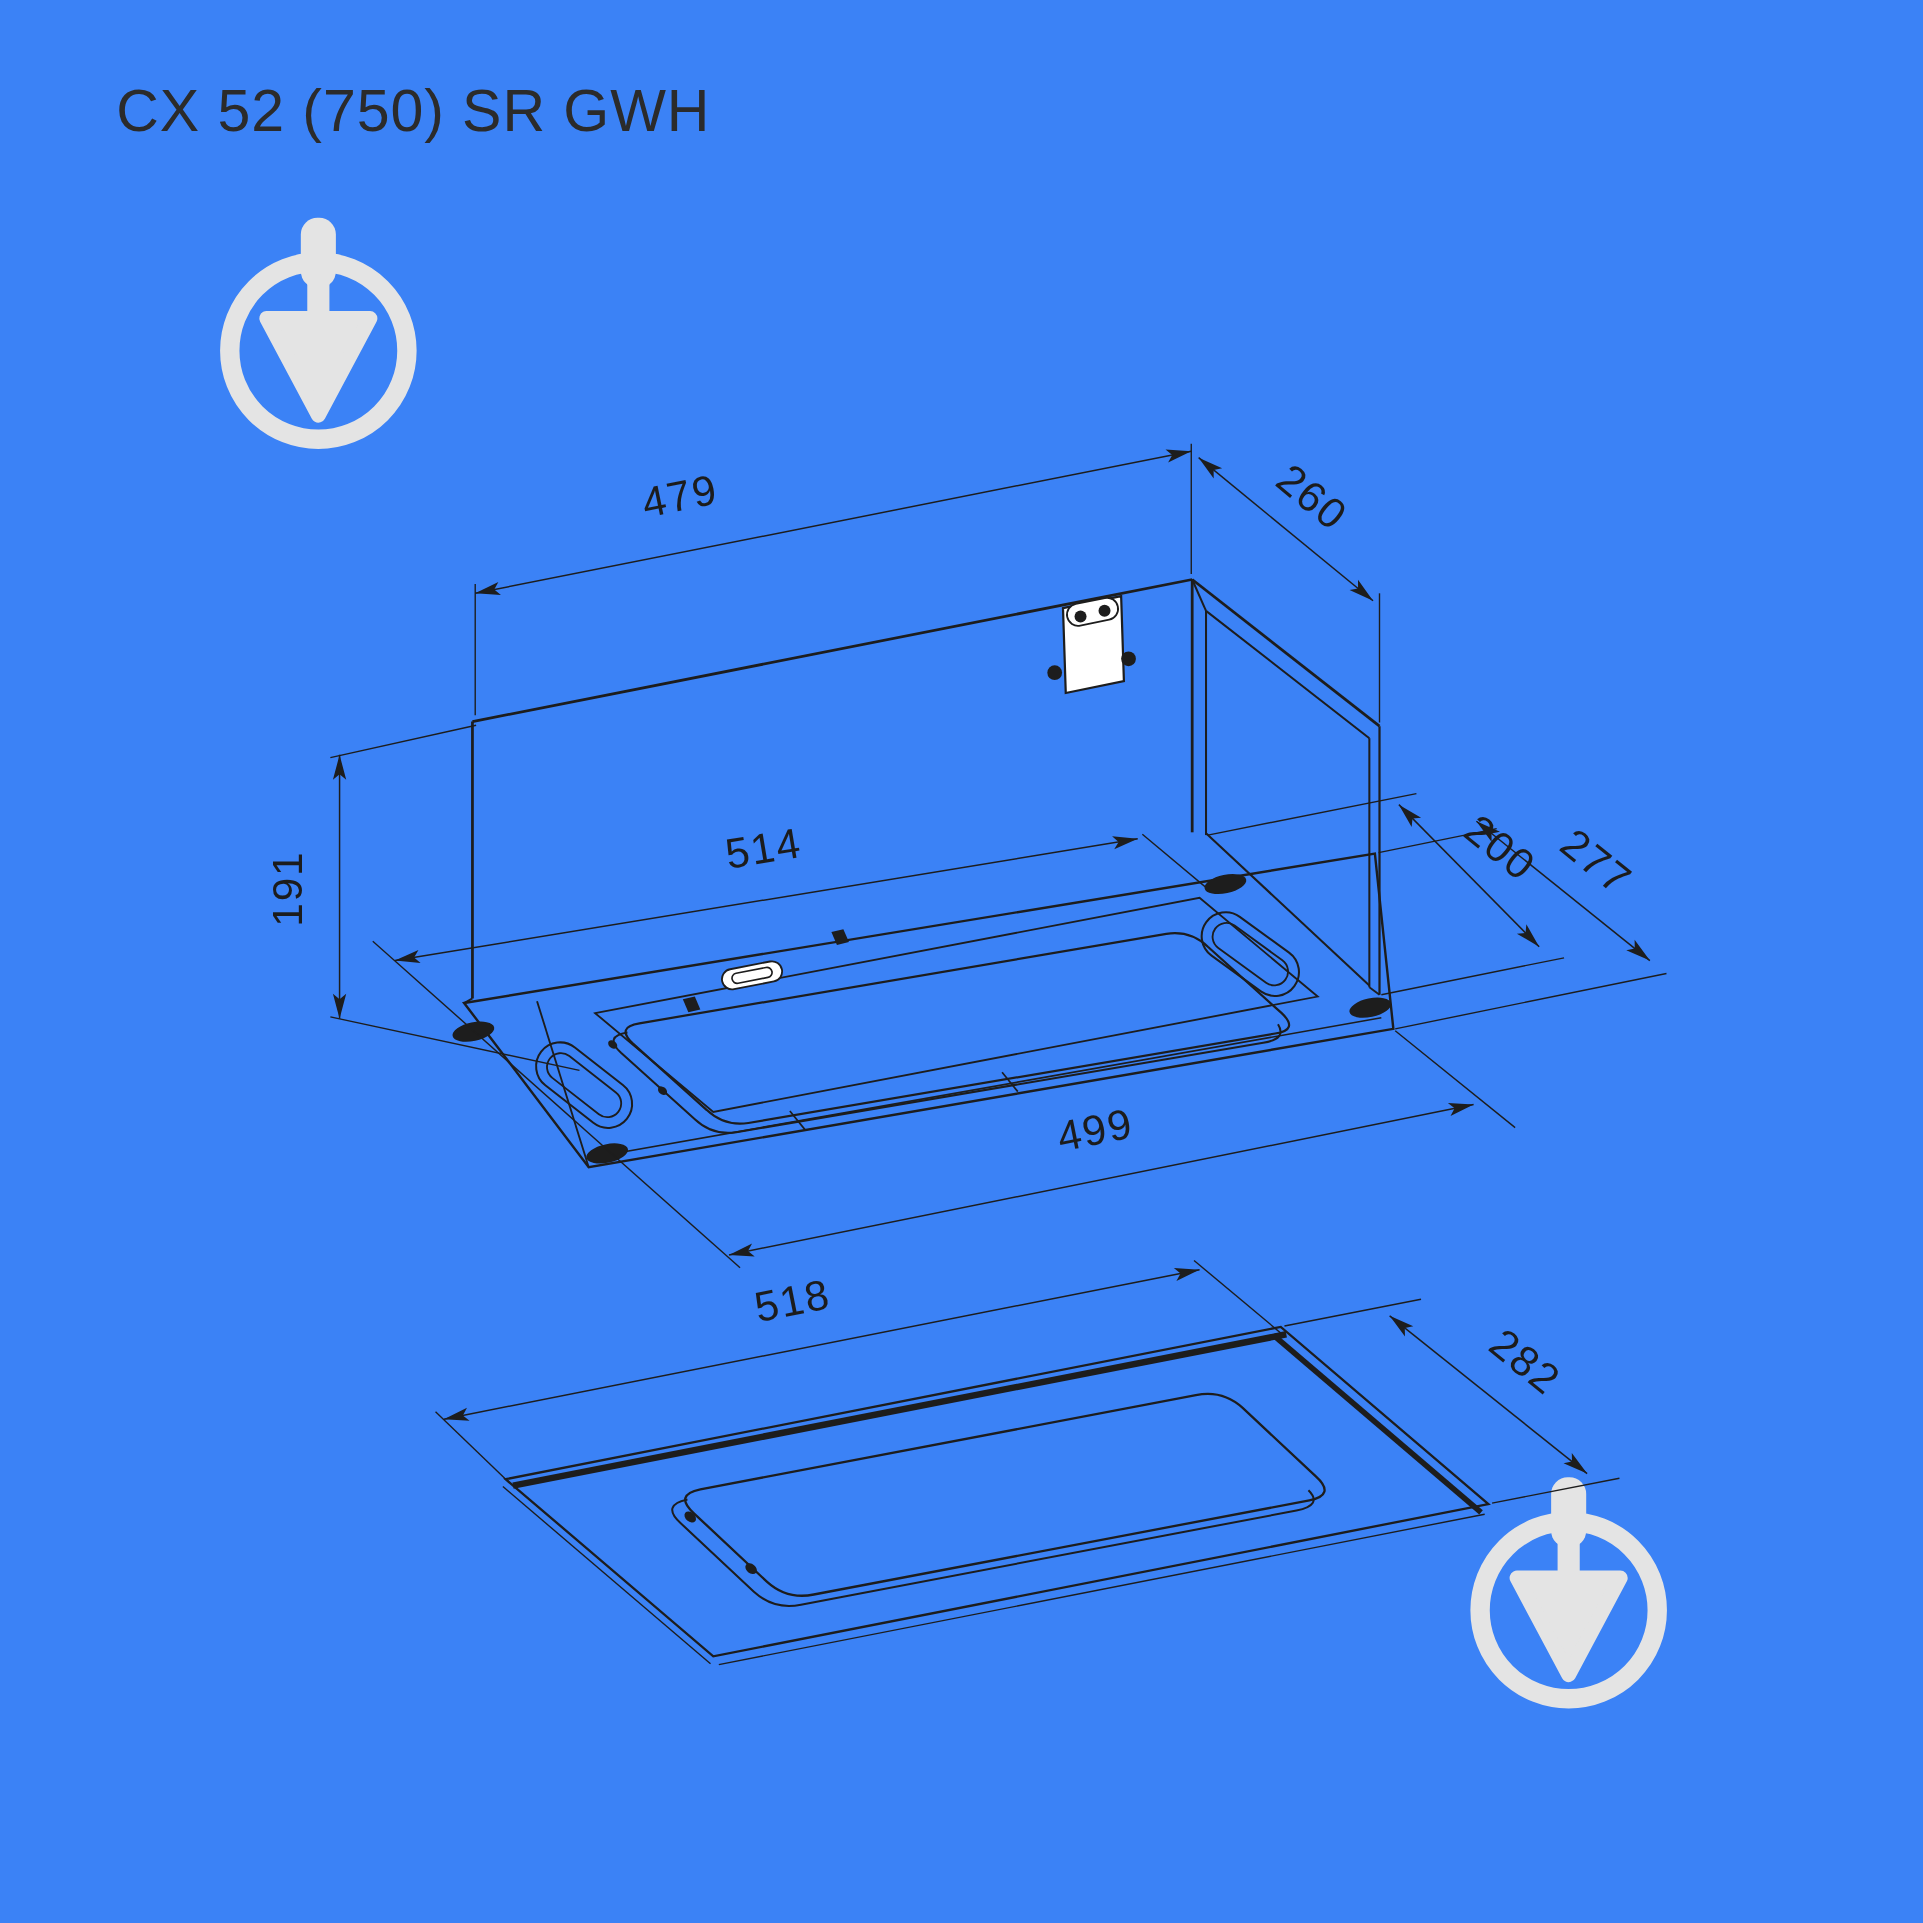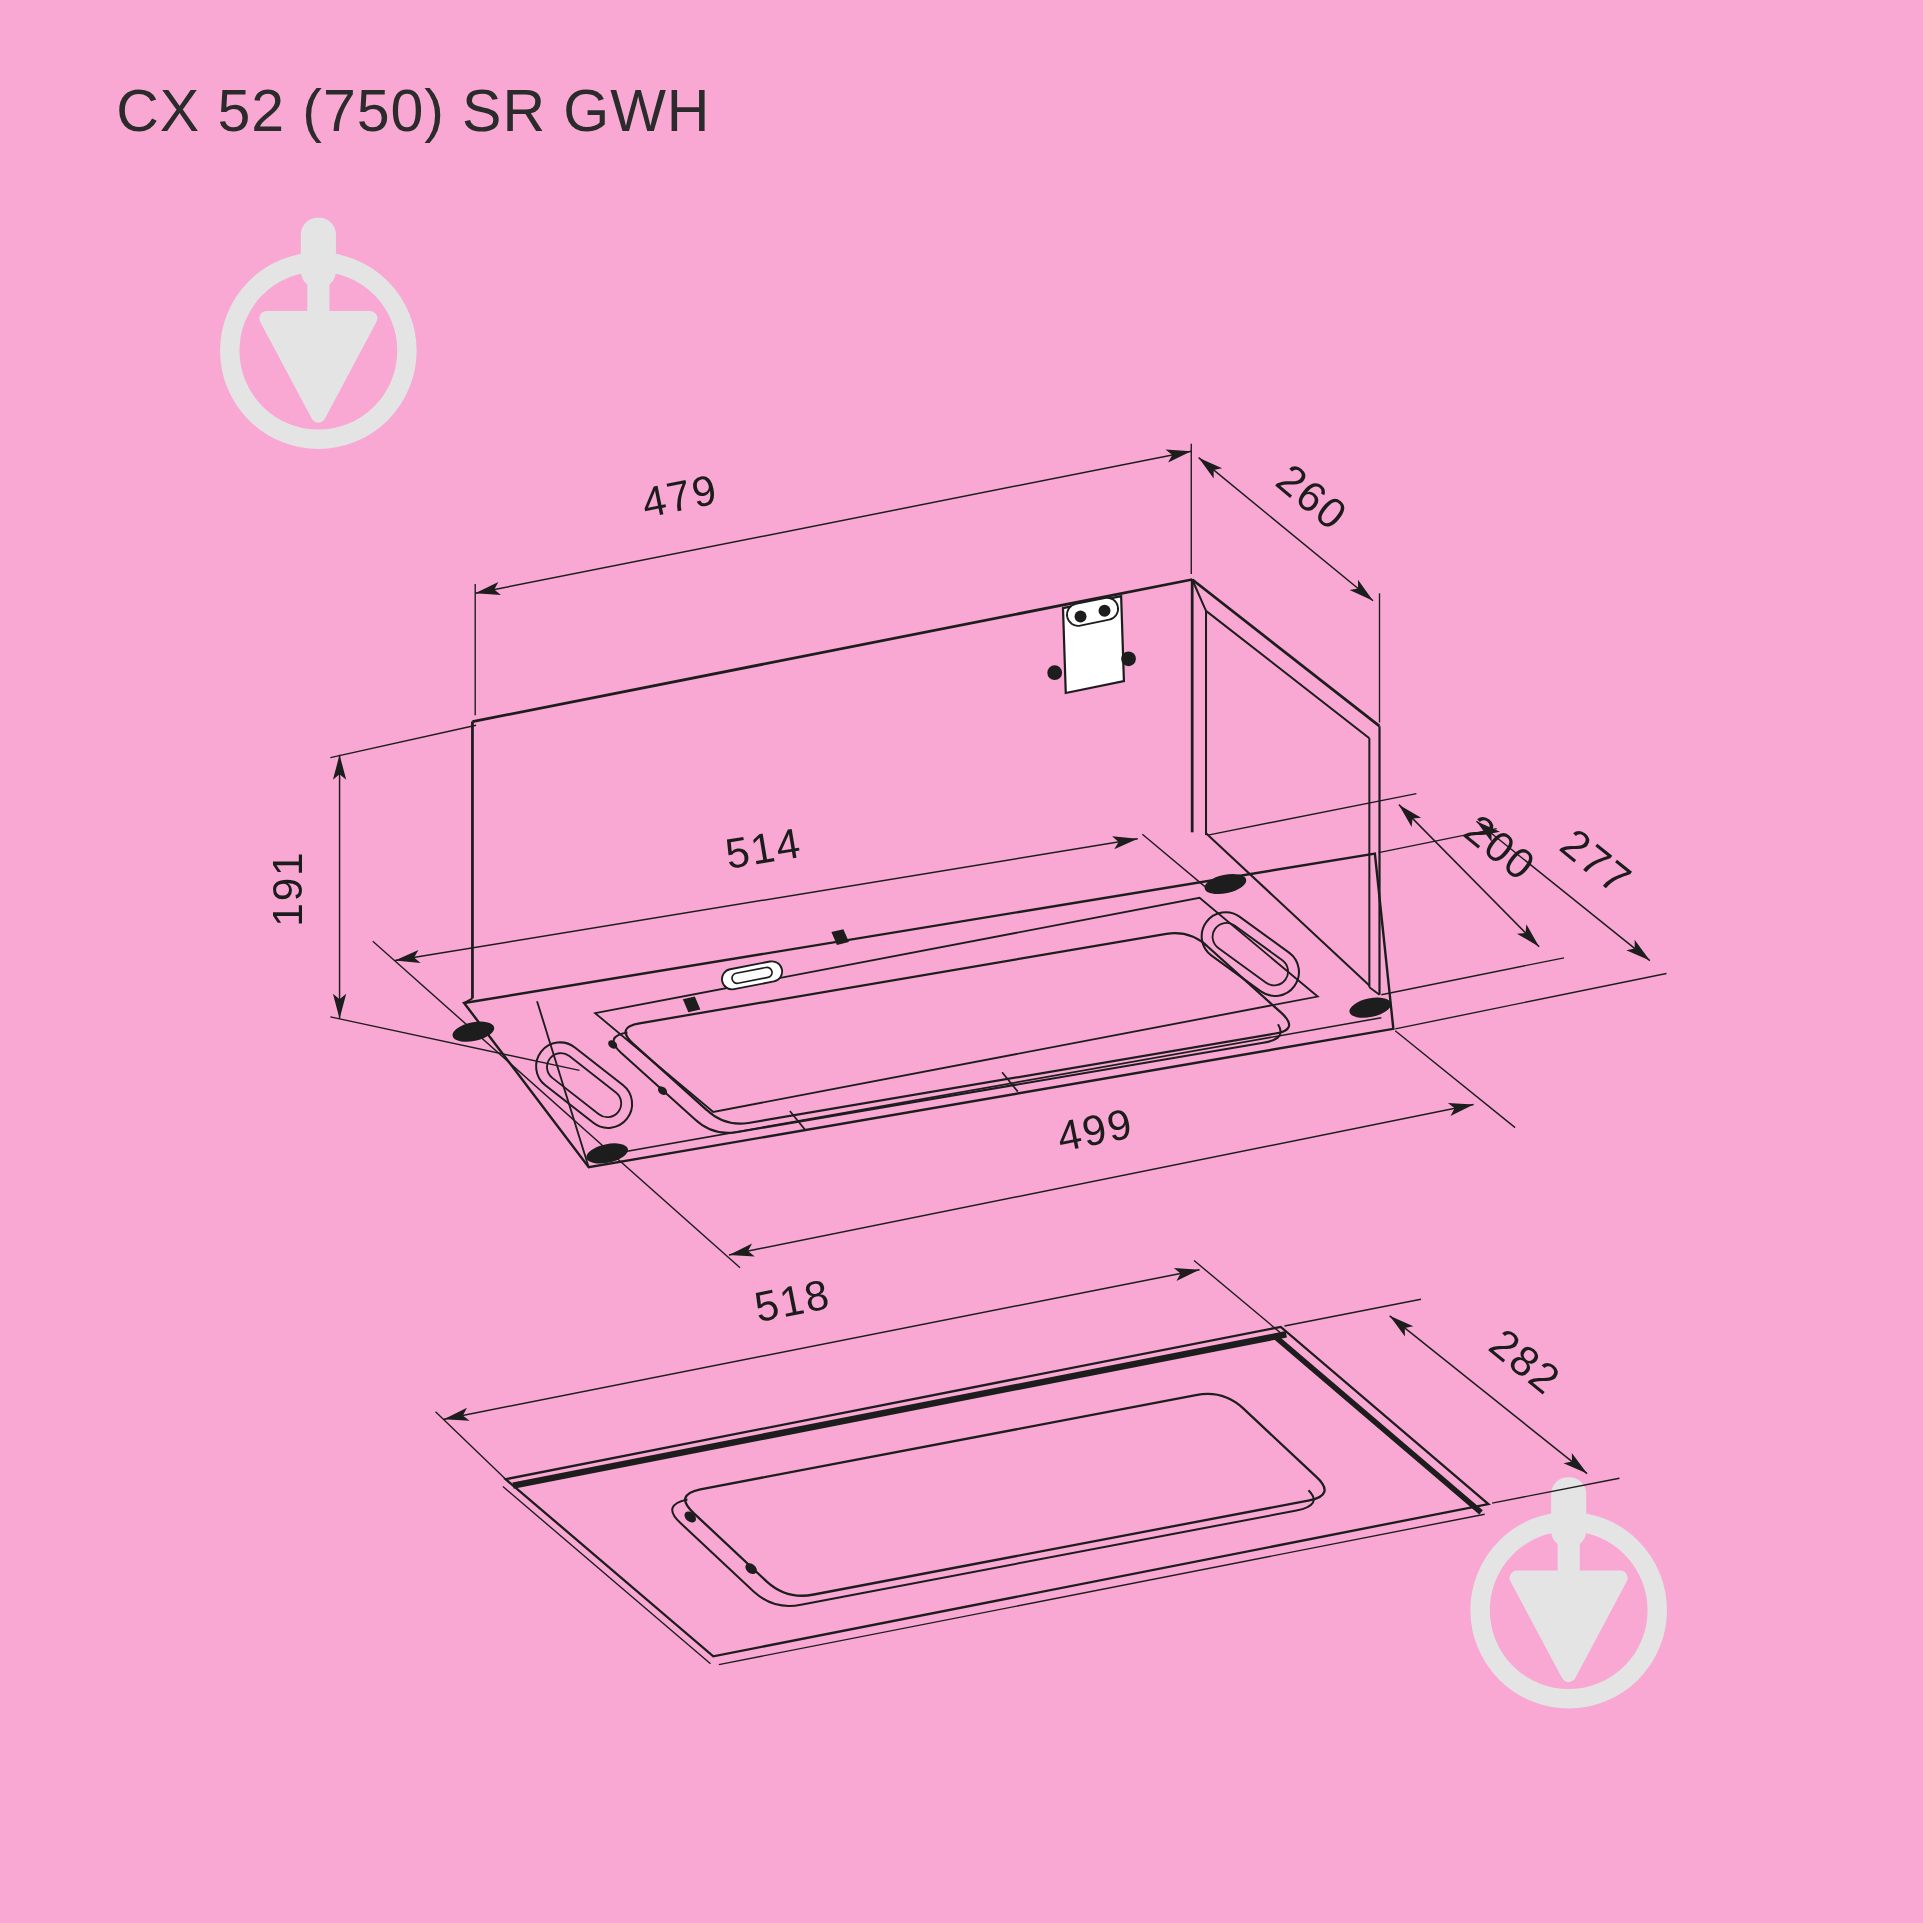--- a/index.html
+++ b/index.html
@@ -1,16 +1,16 @@
 <!DOCTYPE html>
 <html style="font-size:14.8px"><head>
 <meta charset="utf-8">
 <style>
   html,body{margin:0;padding:0;background:#ffffff;}
-  .canvas{position:relative;width:1923px;height:1923px;background:#f9a8d4;overflow:hidden;
+  .canvas{position:relative;width:1923px;height:1923px;background:#3b82f6;overflow:hidden;
           font-family:"Liberation Sans",sans-serif;}
   svg{position:absolute;top:0;left:0;}
   .title-text{font-family:"Liberation Sans",sans-serif;font-size:64px;font-weight:400;
               letter-spacing:1px;fill:#2b2b2b;}
   .dim-text{font-family:"Liberation Sans",sans-serif;font-size:46px;font-weight:400;
             letter-spacing:2px;fill:#1c1c1c;text-anchor:middle;}
   .ln{stroke:#1d1d1d;fill:none;}
   .dimln{stroke:#1d1d1d;stroke-width:1.6;fill:none;}
   .extln{stroke:#1d1d1d;stroke-width:1.5;fill:none;}
   .wm{fill:#e4e4e4;}

